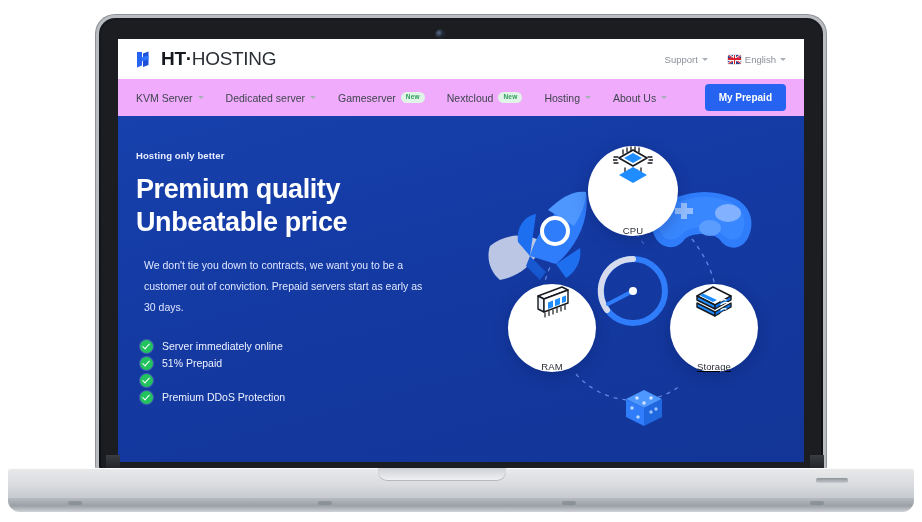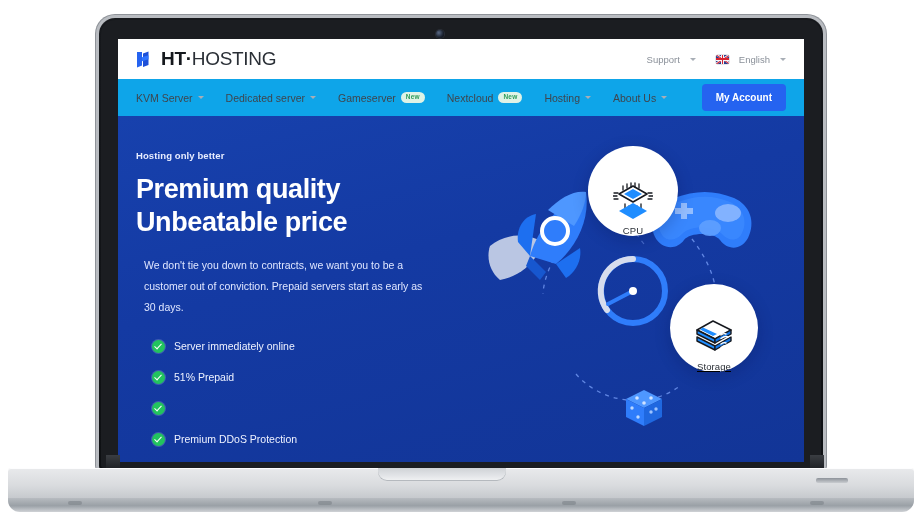--- a/index.html
+++ b/index.html
@@ -72,21 +72,21 @@
     display:flex;align-items:center;padding:0 18px;
   }
   .logo{display:flex;align-items:center;gap:7px;}
   .logo-mark{width:18px;height:17px;position:relative;flex:0 0 auto;}
   .logo-text{font-size:19px;letter-spacing:-.3px;color:#1f2329;white-space:nowrap;}
   .logo-text b{font-weight:700;color:#15181d;}
   .logo-text span.rest{font-weight:400;color:#2a2f36;}
 
   .top-right{margin-left:auto;display:flex;align-items:center;gap:20px;}
   .top-link{
-    font-size:9.5px;color:#8a9099;display:flex;align-items:center;gap:10px;
+    font-size:9.5px;color:#8a9099;display:flex;align-items:center;gap:4px;
     white-space:nowrap;cursor:pointer;
   }
   .caret{
     width:0;height:0;border-left:3px solid transparent;border-right:3px solid transparent;
     border-top:3.5px solid #a8aeb6;display:inline-block;
   }
   .flag{
     width:13px;height:9px;border-radius:1.5px;position:relative;overflow:hidden;
     background:#2b3d8f;flex:0 0 auto;box-shadow:0 0 0 .5px #c9ccd2;
   }
@@ -94,21 +94,21 @@
   .flag .d2{transform:rotate(-34deg);}
   .flag .dr1,.flag .dr2{position:absolute;left:-3px;top:4px;width:20px;height:1.1px;background:#d8212e;transform:rotate(34deg);}
   .flag .dr2{transform:rotate(-34deg);}
   .flag .cv{position:absolute;left:0;top:3px;width:100%;height:3px;background:#f4f6fa;}
   .flag .ch{position:absolute;left:5px;top:0;width:3px;height:100%;background:#f4f6fa;}
   .flag .cv2{position:absolute;left:0;top:3.7px;width:100%;height:1.7px;background:#d8212e;}
   .flag .ch2{position:absolute;left:5.7px;top:0;width:1.7px;height:100%;background:#d8212e;}
 
   
   .site-nav{
-    height:37px;background:#0ea5e9;display:flex;align-items:center;
+    height:37px;background:#f0abfc;display:flex;align-items:center;
     padding:0 18px;position:relative;
   }
   .nav-items{display:flex;align-items:center;gap:22px;}
   .nav-item{
     font-size:10.5px;color:#3f454d;display:flex;align-items:center;gap:5px;
     white-space:nowrap;cursor:pointer;
   }
   .badge-new{
     font-size:6.5px;font-weight:700;color:#2f9e5c;background:#dff3e6;
     border-radius:7px;padding:2px 5px 2px 5px;letter-spacing:.2px;line-height:1;
@@ -128,38 +128,38 @@
   }
   .hero-left{position:absolute;left:18px;top:34px;width:300px;}
   .eyebrow{font-size:9.5px;font-weight:700;color:#e7ecff;letter-spacing:.1px;margin-bottom:12px;}
   .headline{
     font-size:27px;font-weight:700;color:#ffffff;line-height:1.22;
     letter-spacing:-.4px;margin:0 0 16px 0;max-width:280px;
   }
   .subcopy{
     font-size:10.5px;color:#dfe6ff;line-height:2.0;margin:0 0 22px 8px;max-width:290px;
   }
-  .features{list-style:none;margin:16px;padding:0;display:flex;flex-direction:column;gap:18px;}
+  .features{list-style:none;margin:4px;padding:0;display:flex;flex-direction:column;gap:4px;}
   .feature{display:flex;align-items:center;gap:9px;font-size:10.5px;color:#eef2ff;}
   .check{
     width:13px;height:13px;border-radius:50%;background:#22c35e;flex:0 0 auto;
     position:relative;box-shadow:0 0 0 1px rgba(255,255,255,.18);
   }
   .check::after{
     content:"";position:absolute;left:4px;top:2.4px;width:3px;height:6px;
     border:solid #ffffff;border-width:0 1.6px 1.6px 0;transform:rotate(43deg);
   }
 
   
   .illus{position:absolute;left:330px;top:8px;width:356px;height:338px;}
   .illus svg{display:block;}
   .ring{
     position:absolute;border-radius:50%;background:#ffffff;
     box-shadow:0 4px 16px rgba(3,14,60,.22);
-    display:flex;flex-direction:column;align-items:center;justify-content:flex-end;
+    display:flex;flex-direction:column;align-items:center;justify-content:space-between;
   }
   .ring .lbl{font-size:9.5px;color:#2b3037;font-weight:400;letter-spacing:.1px;}
   .ring-cpu{left:140px;top:22px;width:90px;height:90px;}
   .ring-ram{left:60px;top:160px;width:88px;height:88px;}
   .ring-sto{left:222px;top:160px;width:88px;height:88px;text-decoration:underline;}
   .ring .ico{margin-bottom:5px;}
 
   .gauge{position:absolute;left:146px;top:128px;width:78px;height:78px;}
   .rocket{position:absolute;left:38px;top:60px;width:112px;height:104px;}
   .pad{position:absolute;left:200px;top:64px;width:108px;height:70px;}
@@ -237,21 +237,21 @@
           <span>Hosting</span>
           <i class="caret"></i>
         </div>
 
         <div class="nav-item">
           <span>About Us</span>
           <i class="caret"></i>
         </div>
       </div>
 
-      <button class="btn-account">My Account</button>
+      <button class="btn-account">My Prepaid</button>
     </div>
 
     <div class="hero">
 
       <div class="hero-left">
         <div class="eyebrow">Hosting only better</div>
         <h1 class="headline">Premium quality Unbeatable price</h1>
         <p class="subcopy">We don't tie you down to contracts, we want you to be a customer out of conviction. Prepaid servers start as early as 30 days.</p>
 
         <ul class="features">
@@ -343,20 +343,41 @@
                   <path d="M28 22 L28 26"></path>
               </g>
               <path d="M20 4 L34 12 L20 20 L6 12 Z" fill="none" stroke="#16191f" stroke-width="1.6" stroke-linejoin="round"></path>
               <path d="M20 7 L29 12 L20 17 L11 12 Z" fill="#1f8dff"></path>
               <path d="M20 21 L34 29 L20 37 L6 29 Z" fill="#1f8dff"></path>
             </svg>
           </span>
           <span class="lbl">CPU</span>
         </div>
 
+        <div class="ring ring-ram">
+          <span class="ico">
+            <svg width="40" height="36" viewBox="0 0 40 36">
+              <path d="M6 12 L30 3 L36 6 L12 15 Z" fill="#ffffff" stroke="#16191f" stroke-width="1.4" stroke-linejoin="round"></path>
+              <path d="M6 12 L12 15 L12 28 L6 25 Z" fill="#eef1f6" stroke="#16191f" stroke-width="1.4" stroke-linejoin="round"></path>
+              <path d="M12 15 L36 6 L36 19 L12 28 Z" fill="#ffffff" stroke="#16191f" stroke-width="1.4" stroke-linejoin="round"></path>
+              <path d="M16 18.5 L21 16.5 L21 23 L16 25 Z" fill="#1f8dff"></path>
+              <path d="M23 15.8 L28 13.8 L28 20.3 L23 22.3 Z" fill="#1f8dff"></path>
+              <path d="M30 13 L34 11.4 L34 17.6 L30 19.2 Z" fill="#1f8dff"></path>
+              <g stroke="#16191f" stroke-width="1.2" stroke-linecap="round">
+                <path d="M13 29 L13 33"></path>
+                  <path d="M17 27.5 L17 31.5"></path>
+                  <path d="M21 26 L21 30"></path>
+                <path d="M25 24.5 L25 28.5"></path>
+                  <path d="M29 23 L29 27"></path>
+                  <path d="M33 21.5 L33 25.5"></path>
+              </g>
+            </svg>
+          </span>
+          <span class="lbl">RAM</span>
+        </div>
 
         <div class="ring ring-sto">
           <span class="ico">
             <svg width="42" height="38" viewBox="0 0 42 38">
               <path d="M20 3 L38 12 L22 21 L4 12 Z" fill="#ffffff" stroke="#16191f" stroke-width="1.5" stroke-linejoin="round"></path>
               <path d="M10 9.5 L24 16 L20 18 L7 11.5 Z" fill="#1f8dff"></path>
               <path d="M4 12 L22 21 L22 25 L4 16 Z" fill="#1f8dff" stroke="#16191f" stroke-width="1.4" stroke-linejoin="round"></path>
               <path d="M22 21 L38 12 L38 16 L22 25 Z" fill="#1176e8" stroke="#16191f" stroke-width="1.4" stroke-linejoin="round"></path>
               <path d="M4 19 L22 28 L22 32 L4 23 Z" fill="#1f8dff" stroke="#16191f" stroke-width="1.4" stroke-linejoin="round"></path>
               <path d="M22 28 L38 19 L38 23 L22 32 Z" fill="#1176e8" stroke="#16191f" stroke-width="1.4" stroke-linejoin="round"></path>

